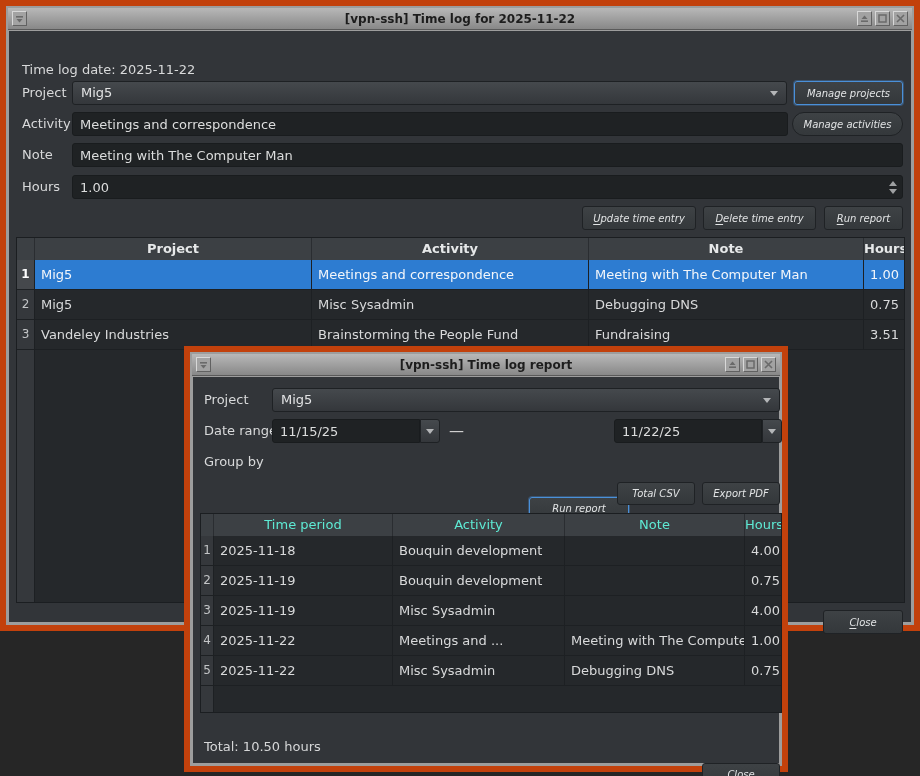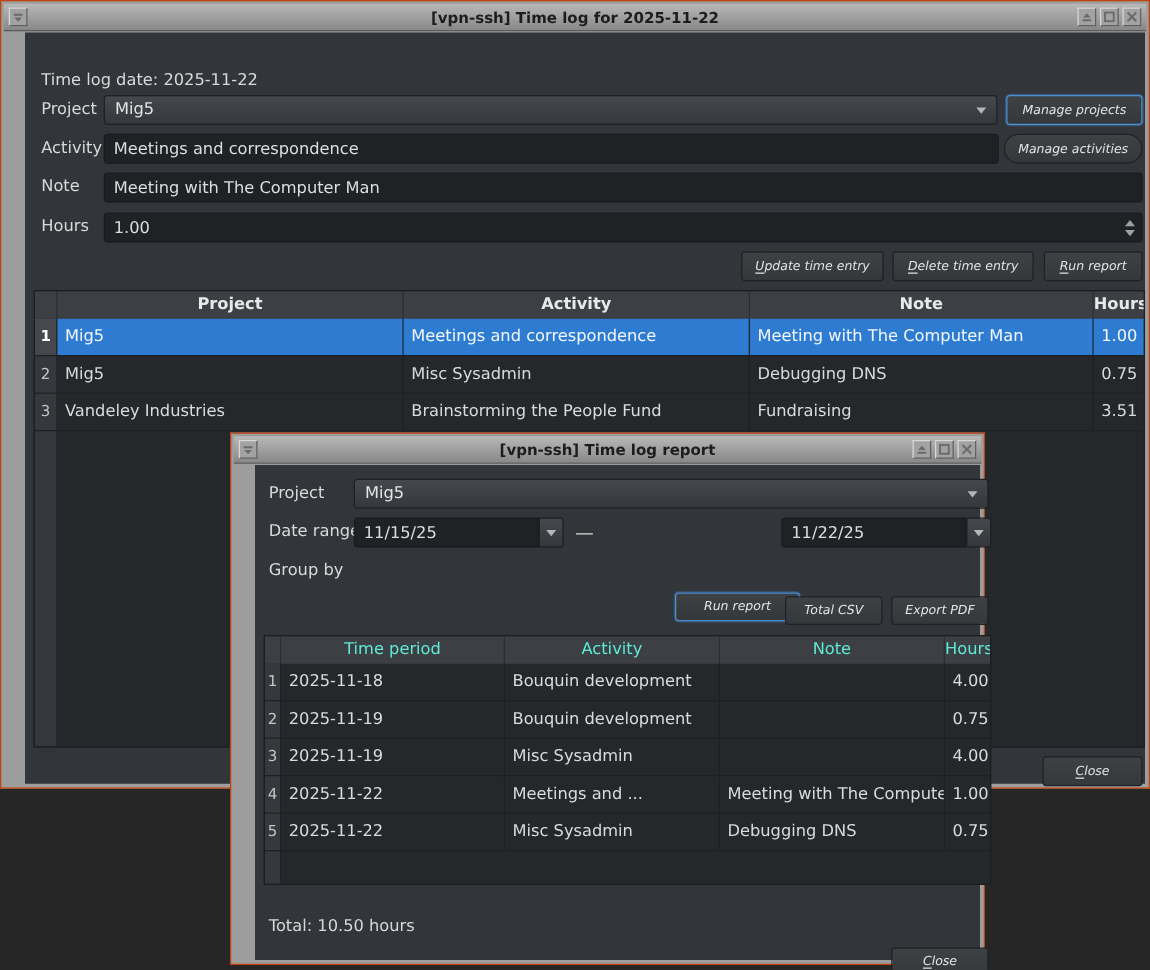--- a/index.html
+++ b/index.html
@@ -8,21 +8,21 @@
     background:#262626;
     font-family:"DejaVu Sans","Liberation Sans",sans-serif;
     font-size:13px; color:#d8d9da;
     position:relative;
   }
 
   
   .window {
     position:absolute;
     background:#9d9d9d;
-    border:1px solid #c2410c;
+    border:6px solid #c2410c;
     padding:2px;
   }
   .titlebar {
     height:22px;
     background:linear-gradient(#b8b8b8,#888888);
     border-bottom:1px solid #5a5a5a;
     position:relative;
     display:flex; align-items:center;
   }
   .titlebar .title {
@@ -36,21 +36,21 @@
     border-color:#d8d8d8 #616161 #616161 #d8d8d8;
     display:flex; align-items:center; justify-content:center;
     position:absolute; top:3px;
   }
   .tb-menu { left:4px; }
   .tb-shade { right:40px; }
   .tb-max   { right:22px; }
   .tb-close { right:4px; }
   .tb-btn svg { display:block; }
 
-  .win-content { position:absolute; left:3px; right:3px; top:25px; bottom:3px; background:#323539;margin-left:16px; }
+  .win-content { position:absolute; left:3px; right:3px; top:25px; bottom:3px; background:#323539; }
 
   
   .lbl { position:absolute; color:#d8d9da; line-height:24px; }
   .entry {
     position:absolute; height:24px;
     background:#1f2224; border:1px solid #191c1e; border-radius:3px;
     color:#dcdddd; font-family:inherit; font-size:13px;
     padding:0 7px; outline:none;
   }
   .combo {
@@ -258,21 +258,21 @@
     <div class="dash" style="left:256px; top:45px;">—</div>
     <div class="entry" style="left:421px; top:42px; width:148px; border-radius:3px 0 0 3px;">
       <input type="text" style="background: none; border: none; color: inherit; font: inherit; width: 100%; height: 100%; outline: none; padding: 0px;" value="11/22/25">
     </div>
     <div class="drop-btn" style="left:569px; top:42px;">
       <span class="arrow"></span>
     </div>
 
     <div class="lbl" style="left:11px; top:73px;">Group by</div>
 
-    <button class="btn focused" style="left:336px; top:102px; width:100px; height:23px;">Run report</button>
+    <button class="btn focused" style="left:336px; top:120px; width:100px; height:23px;">Run report</button>
     <button class="btn" style="left:424px; top:105px; width:78px; height:23px;">Total CSV</button>
     <button class="btn" style="left:509px; top:105px; width:78px; height:23px;text-align:right;">Export PDF</button>
 
     <div class="tbl norm-head" id="report-table" style="left:7px; top:136px; width:582px; height:200px;">
         <div class="t-header" style="grid-template-columns: 13px 179px 172px 180px 1fr;">
           <div class="t-hcell"></div>
           <div class="t-hcell">Time period</div>
           <div class="t-hcell">Activity</div>
           <div class="t-hcell">Note</div>
           <div class="t-hcell">Hours</div>

